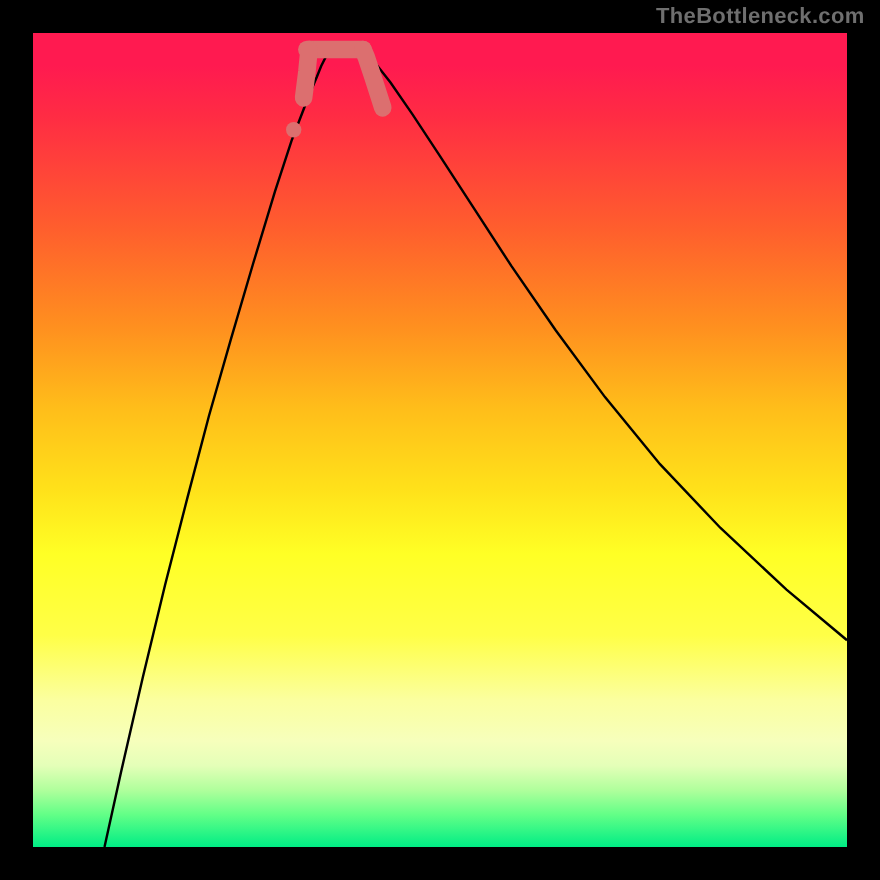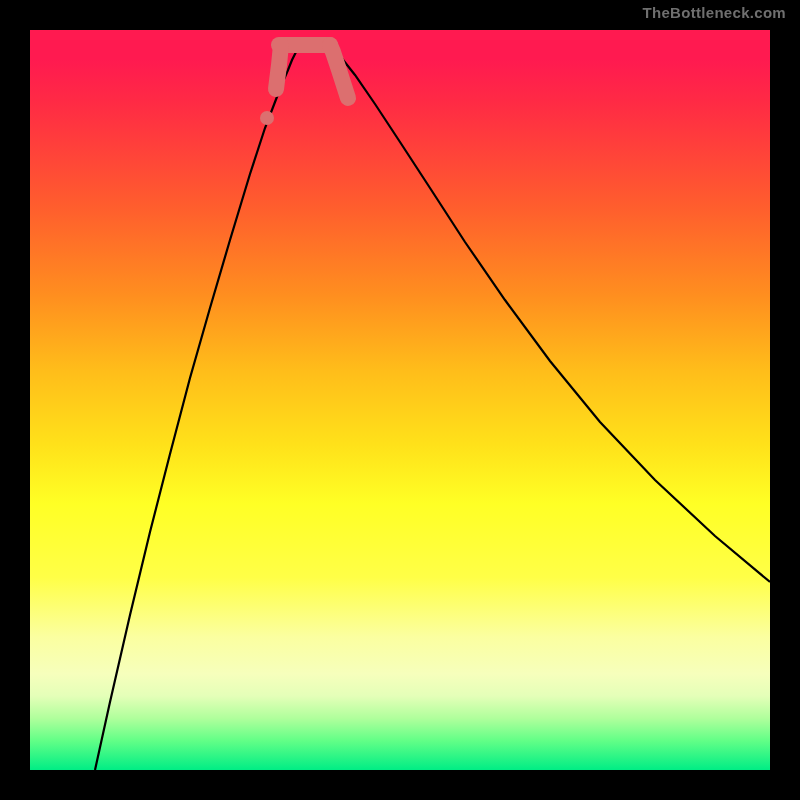--- a/index.html
+++ b/index.html
@@ -17,21 +17,21 @@
     top: 0;
     width: 800px;
     height: 800px;
     background: #000;
   }
   .watermark {
     position: absolute;
     top: 4px;
     right: 14px;
     color: #6f6f6f;
-    font-size: 15px;
+    font-size: 20px;
     font-weight: 600;
     letter-spacing: 0.3px;
     z-index: 20;
   }
   .plot {
     position: absolute;
     left: 30px;
     top: 30px;
     width: 740px;
     height: 740px;

